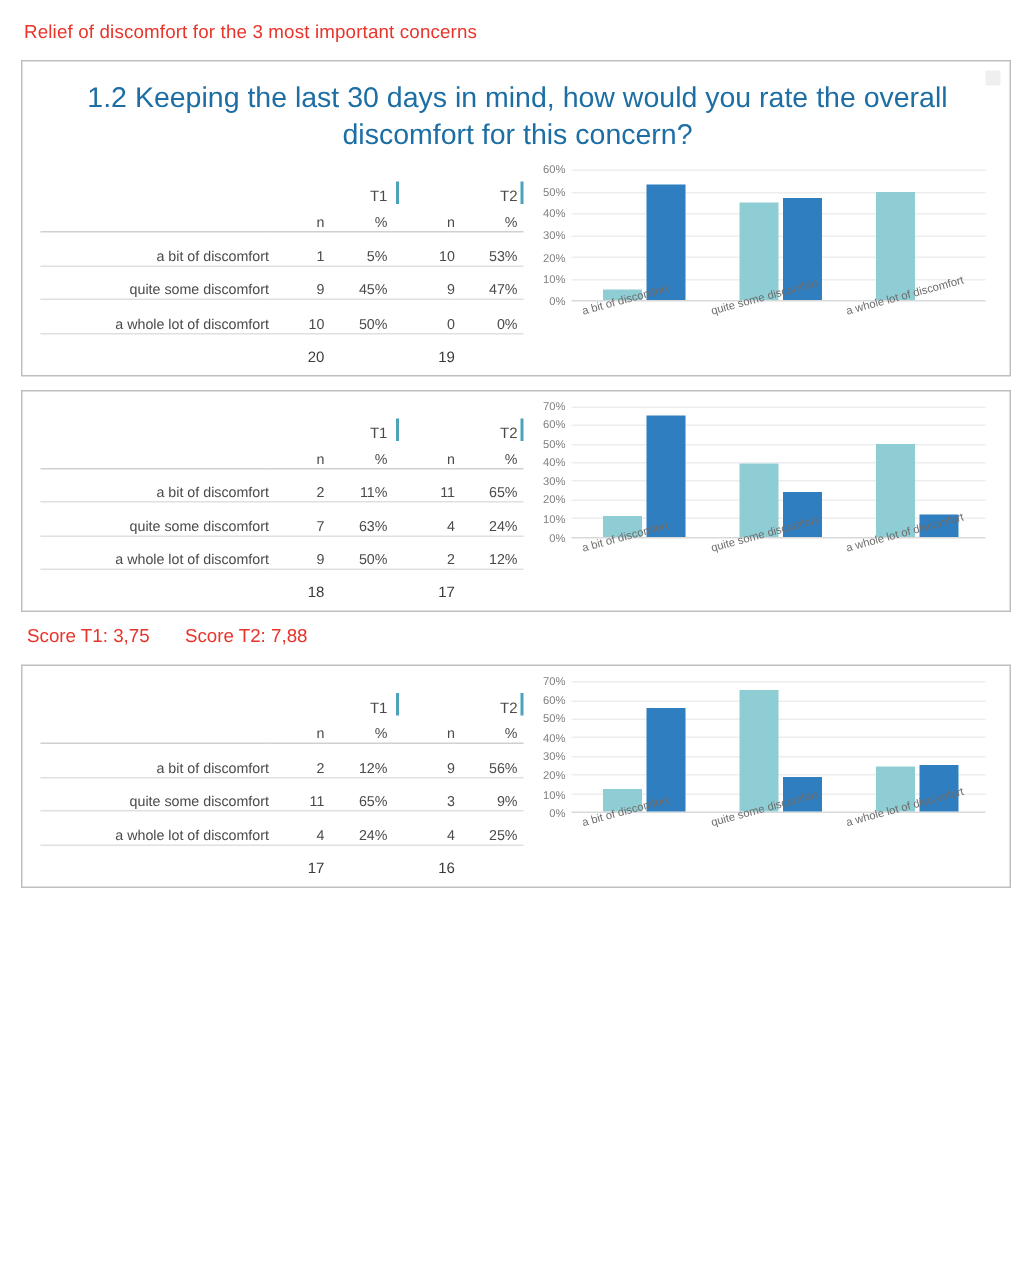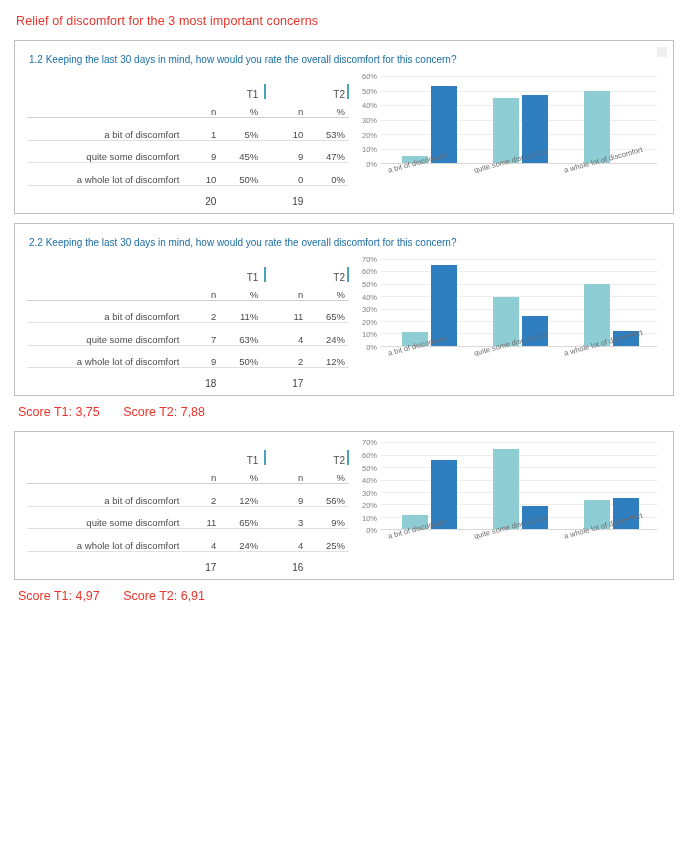--- a/index.html
+++ b/index.html
@@ -33,24 +33,25 @@
     width: 660px;
     margin-bottom: 9px;
     background: #fff;
     position: relative;
   }
   .block-inner {
     padding: 10px 12px 6px 12px;
   }
   .q-title {
     color: #1c6ea4;
-    font-size: 10px;
+    font-size: 19px;
     line-height: 1.32;
     margin: 2px 0 10px 2px;
     font-weight: normal;
+    text-align: center;
   }
   .content-row {
     display: flex;
     align-items: flex-start;
   }
   
   .tbl-wrap {
     width: 322px;
     flex: 0 0 322px;
     padding-top: 2px;
@@ -300,21 +301,20 @@
             <div class="x-lab" style="left:65%">a whole lot of discomfort</div>
           </div>
         </div>
       </div>
     </div>
   </div>
 
 
   <div class="block">
     <div class="block-inner">
-      <div class="q-title">2.2 Keeping the last 30 days in mind, how would you rate the overall discomfort for this concern?</div>
       <div class="content-row">
         <div class="tbl-wrap">
           <table class="freq">
             <tbody>
                 <tr class="grp-row">
               <th class="lbl"></th>
               <th class="col-n"></th>
               <th class="col-p grp-t"><span>T1</span><span class="bar"></span></th>
               <th class="col-n2"></th>
               <th class="col-p2 grp-t"><span>T2</span><span class="bar"></span></th>
@@ -496,18 +496,14 @@
           <div class="x-labels">
             <div class="x-lab" style="left:2%">a bit of discomfort</div>
             <div class="x-lab" style="left:33%">quite some discomfort</div>
             <div class="x-lab" style="left:65%">a whole lot of discomfort</div>
           </div>
         </div>
       </div>
     </div>
   </div>
 
-  <div class="score-line">
-    <span>Score T1: 4,97</span>
-    <span class="s2">Score T2: 6,91</span>
-  </div>
 
 </div>
 
 </body></html>

